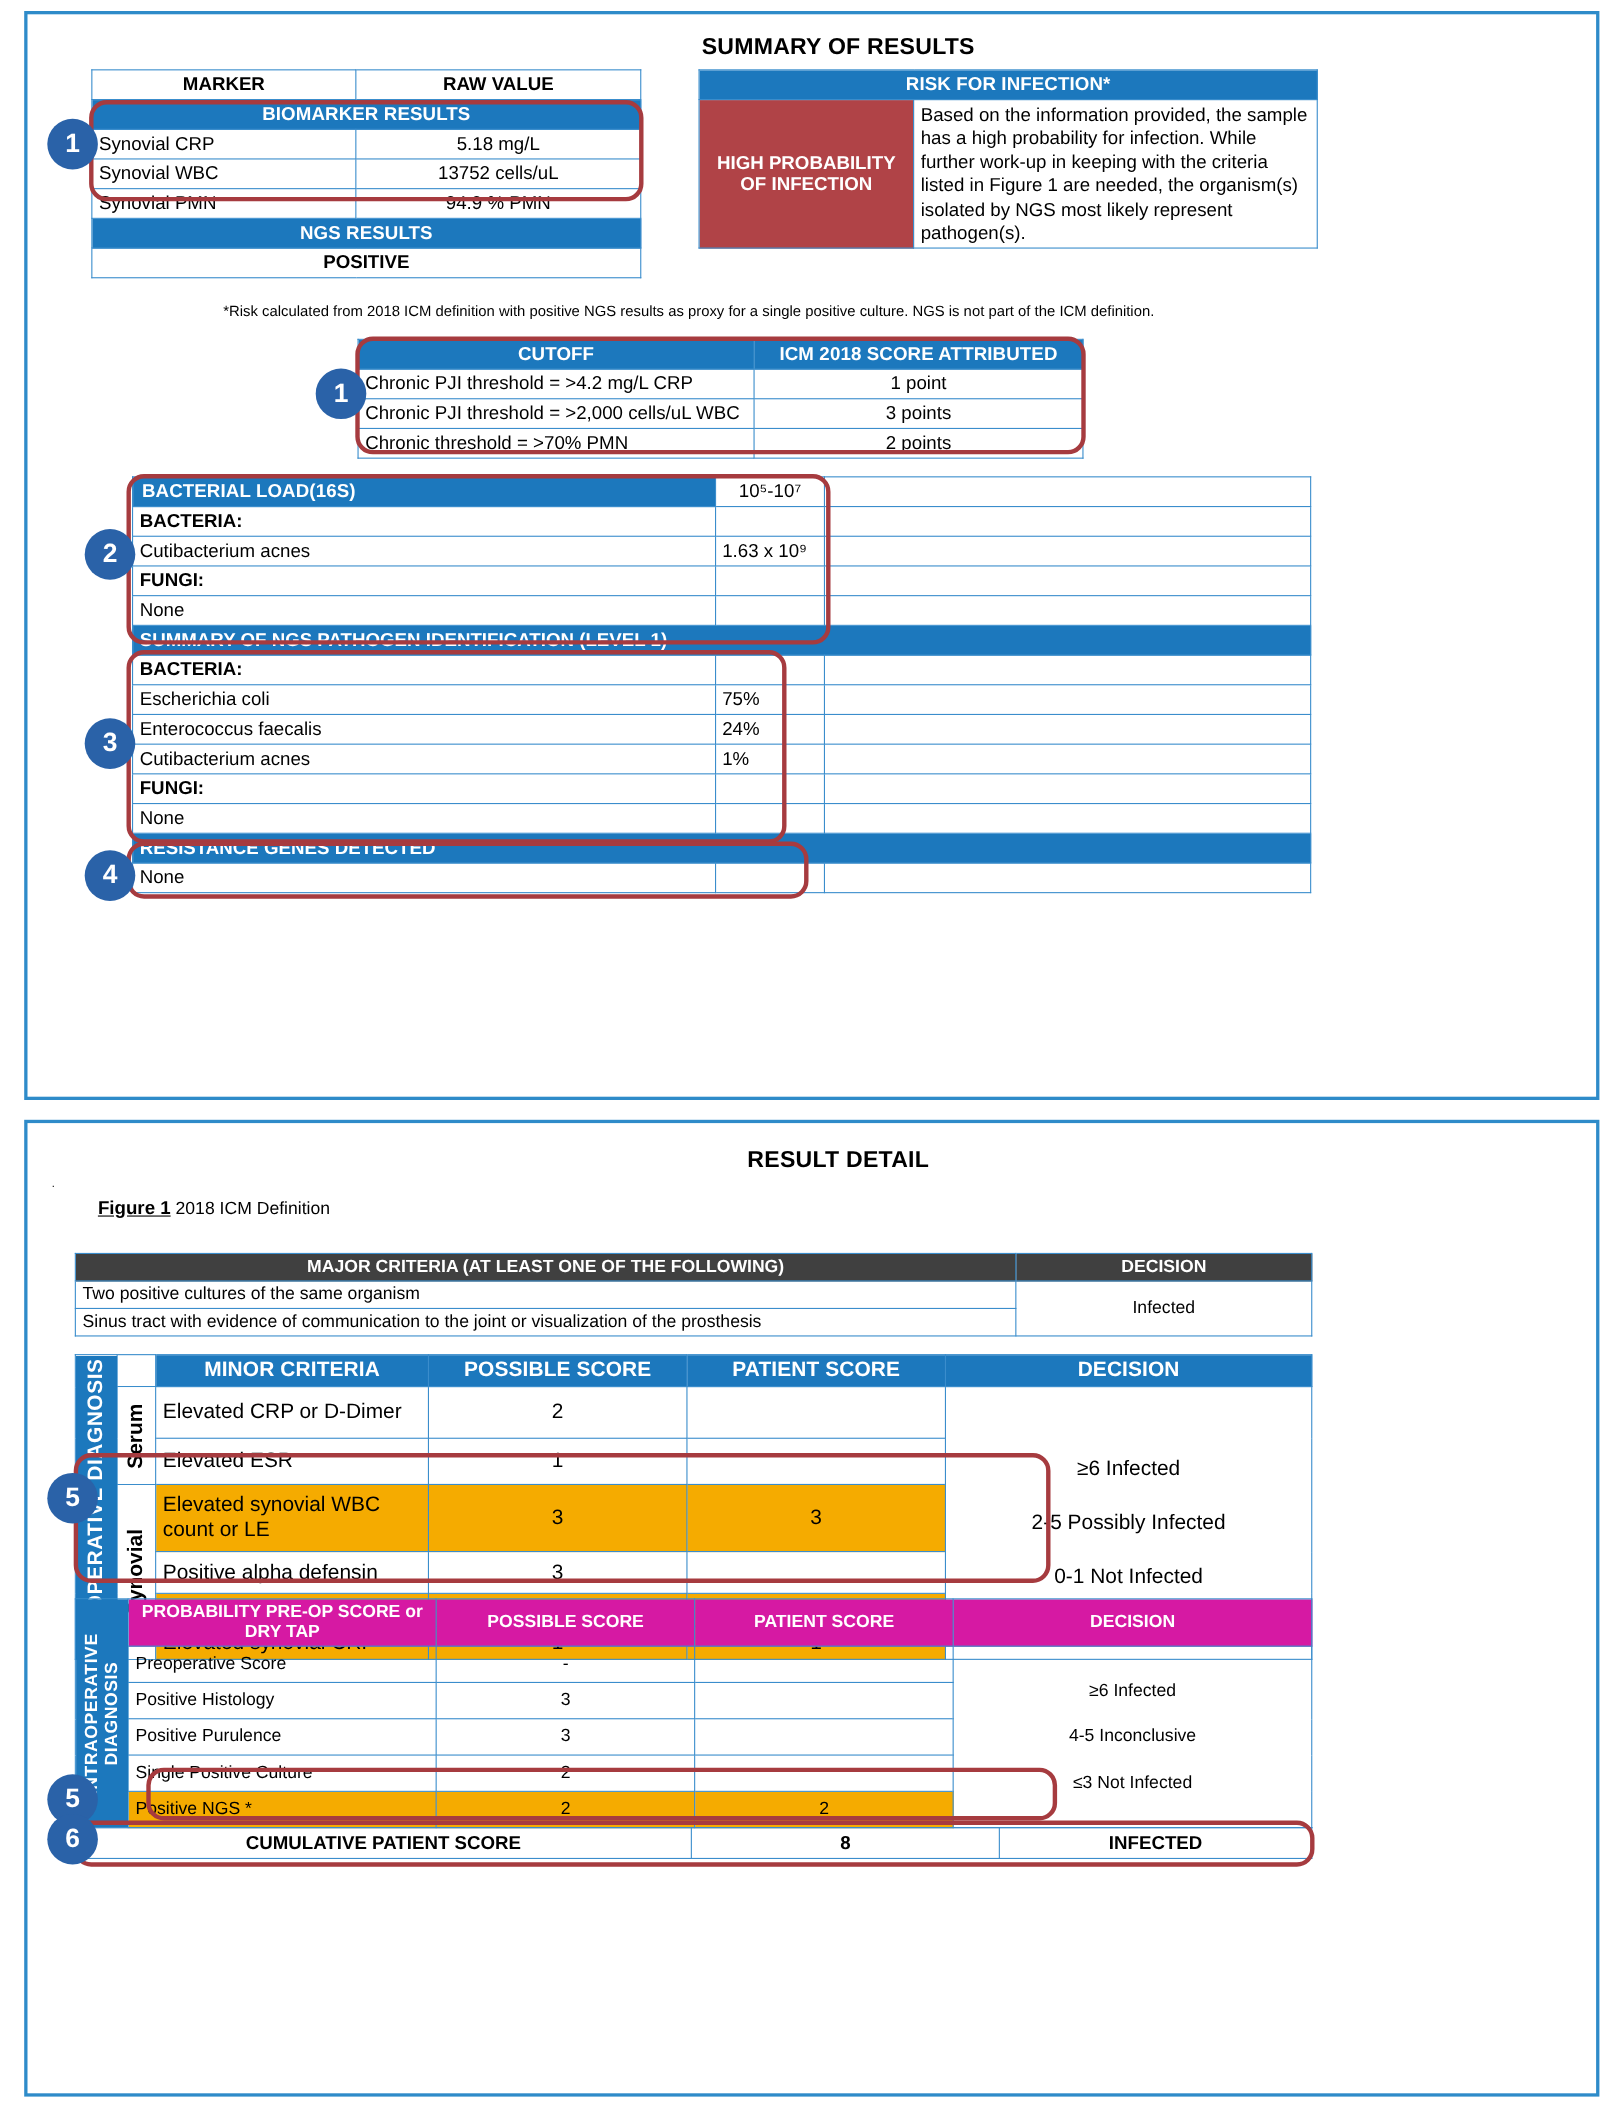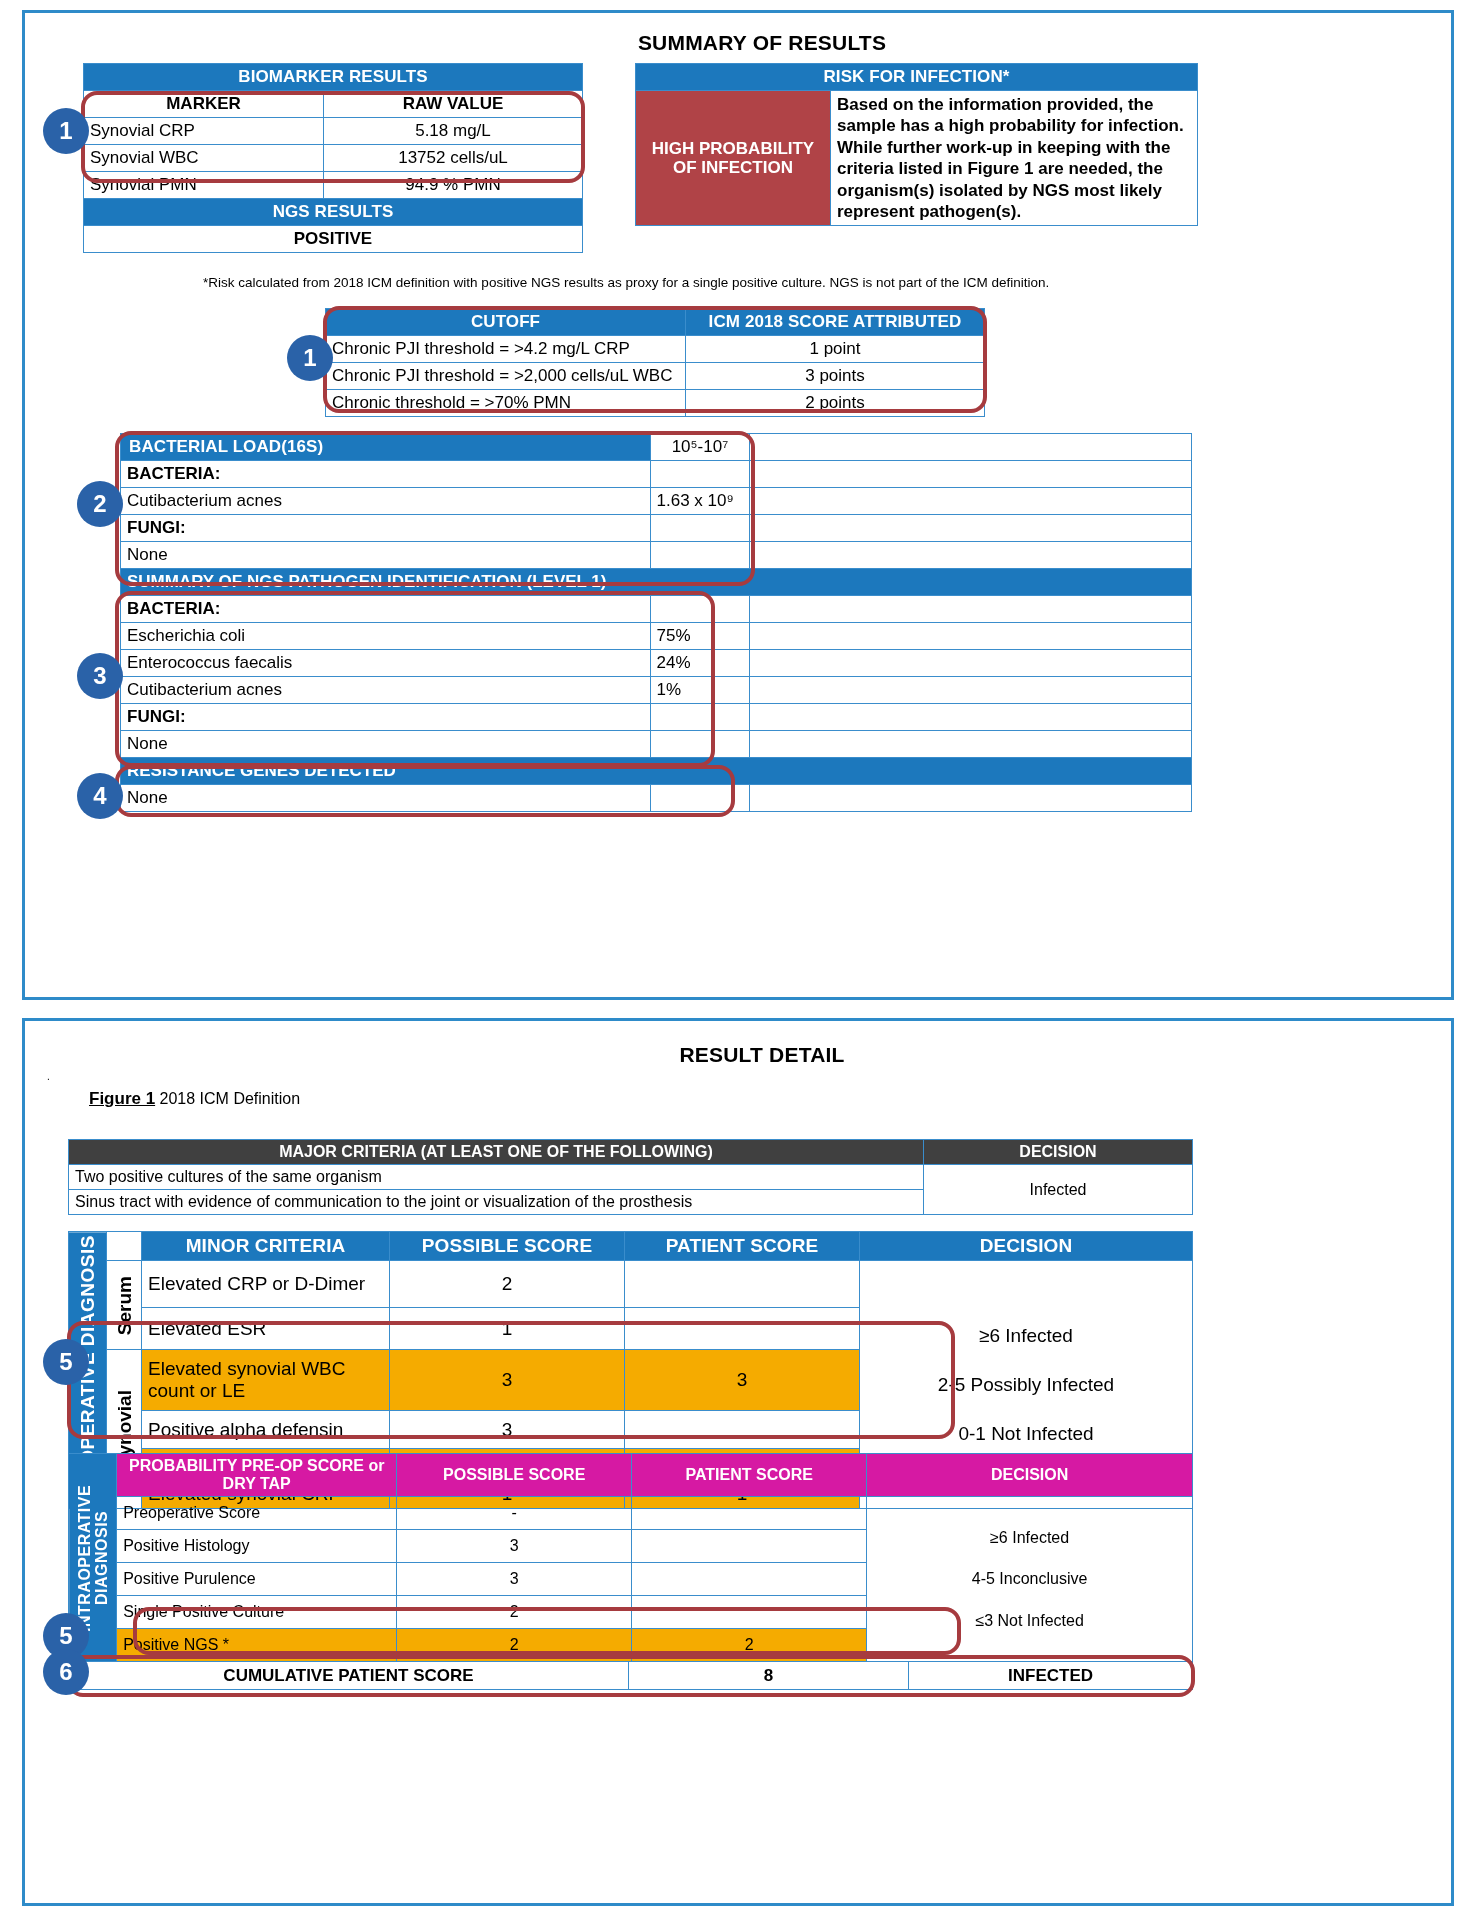--- a/index.html
+++ b/index.html
@@ -70,21 +70,21 @@
   
   #biomarker-table { position: absolute; left: 58px; top: 50px; width: 500px; }
   #biomarker-table td { height: 26px; }
 
   #risk-table { position: absolute; left: 610px; top: 50px; width: 563px; }
   .risk-red {
     background: #b04347; color: #fff; font-weight: bold;
     font-size: 25px; text-align: center; line-height: 1.16;
     width: 195px; padding: 8px 4px;
   }
-  .risk-desc { font-size: 15.5px; font-weight: bold; line-height: 1.26; padding: 6px 8px; vertical-align: top; }
+  .risk-desc { font-size: 15.5px; font-weight: normal; line-height: 1.26; padding: 6px 8px; vertical-align: top; }
 
   #footnote {
     position: absolute; left: 178px; top: 262px; width: 1100px;
     font-size: 13.5px;
   }
 
   #cutoff-table { position: absolute; left: 300px; top: 295px; width: 660px; }
   #cutoff-table td { height: 23px; }
 
   #ngs-table { position: absolute; left: 95px; top: 420px; width: 1072px; }
@@ -131,26 +131,26 @@
 
 <div class="page">
 
   <div class="panel" id="summary-panel">
 
     <div class="section-title" style="position:absolute;left:0;top:18px;width:100%;">SUMMARY OF RESULTS</div>
 
     <table class="tbl" id="biomarker-table">
       <tbody>
           <tr>
-            <td class="hdr-blue" colspan="2">BIOMARKER RESULTS</td>
-          </tr>
-      <tr>
         <td class="ctr bold" style="width:240px">MARKER</td>
         <td class="ctr bold">RAW VALUE</td>
       </tr>
+      <tr>
+            <td class="hdr-blue" colspan="2">BIOMARKER RESULTS</td>
+          </tr>
       <tr>
         <td>Synovial CRP</td>
         <td class="ctr">5.18 mg/L</td>
       </tr>
       <tr>
         <td>Synovial WBC</td>
         <td class="ctr">13752 cells/uL</td>
       </tr>
       <tr>
         <td>Synovial PMN</td>

